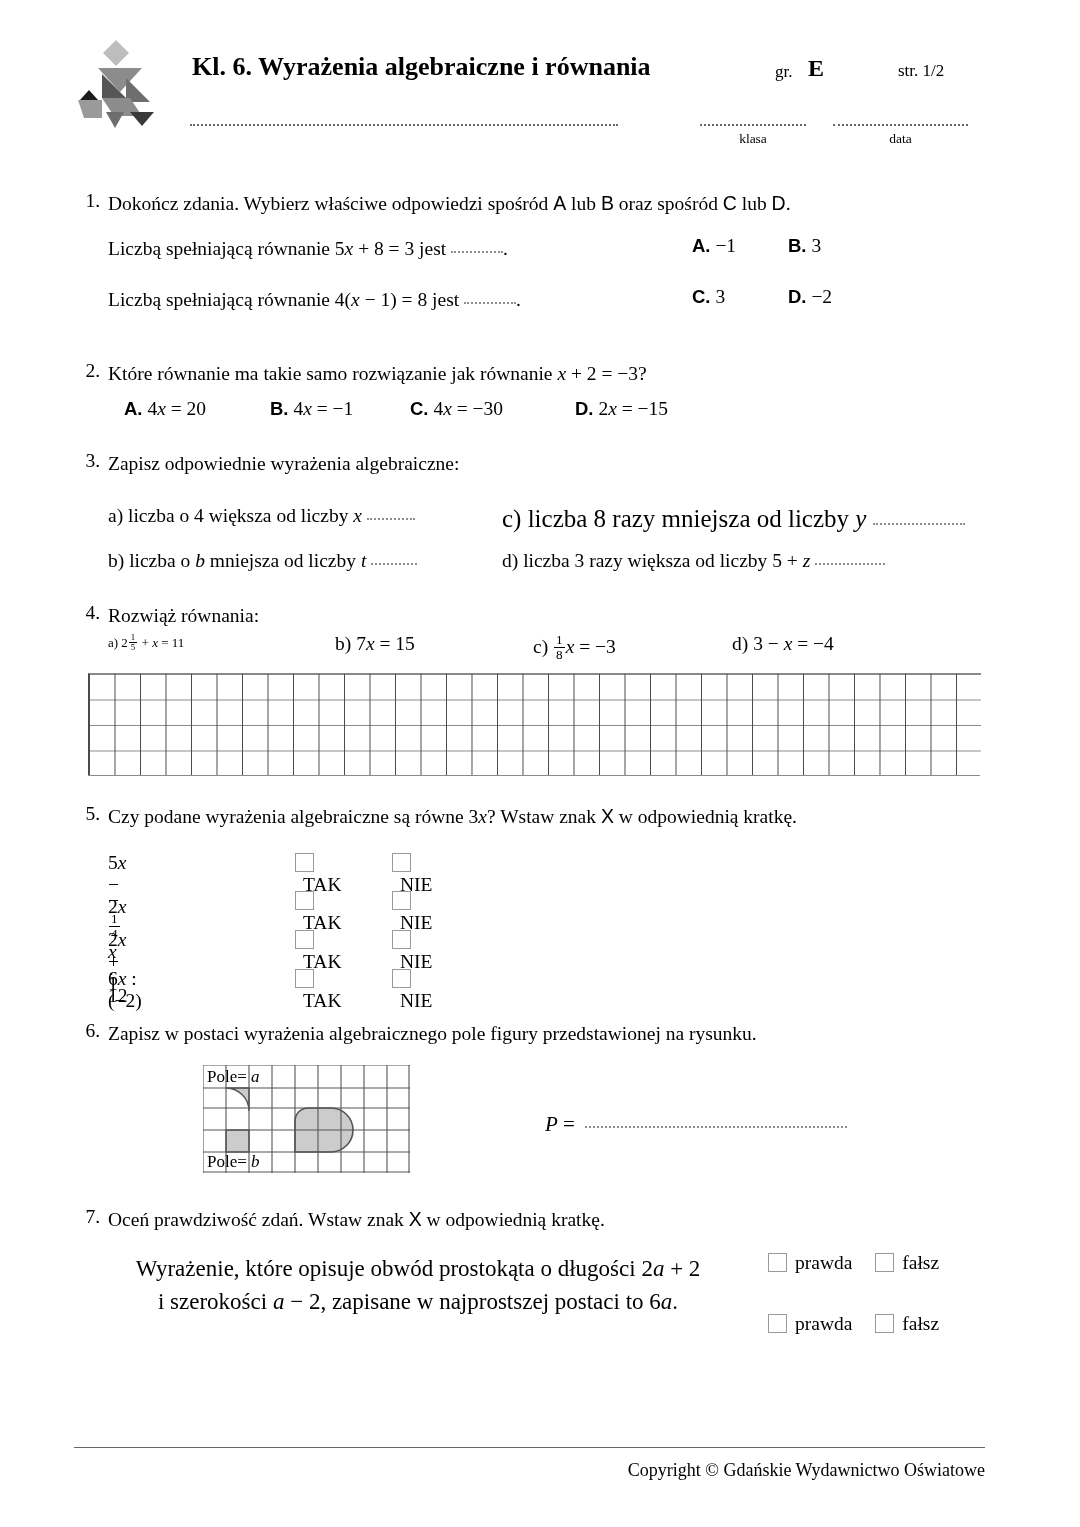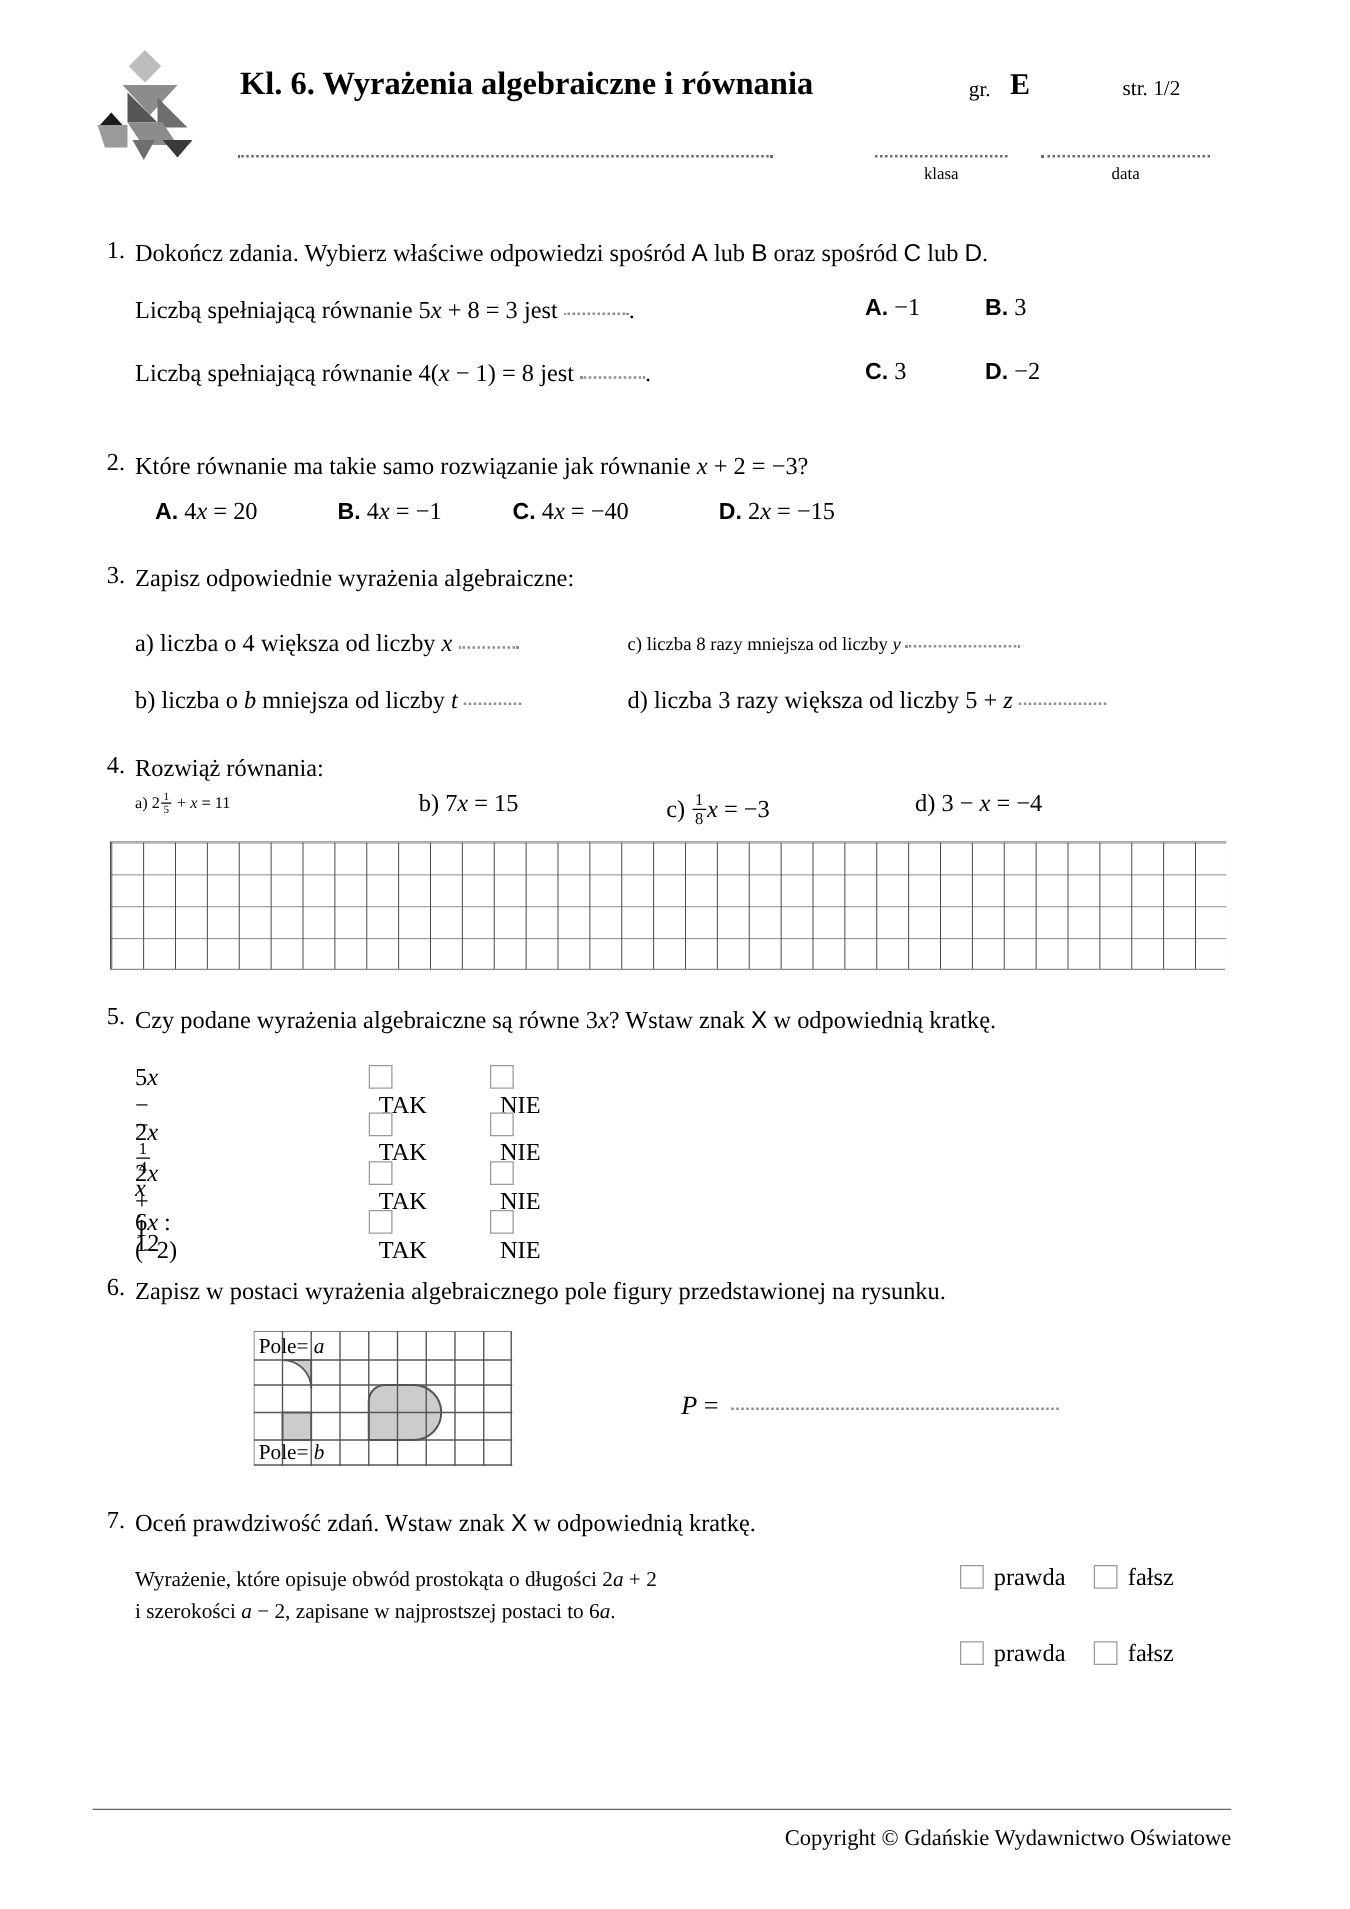--- a/index.html
+++ b/index.html
@@ -178,21 +178,21 @@
   
   .fig6 {
     position: absolute;
     left: 203px;
     top: 1065px;
     width: 174px;
     height: 108px;
   }
 
   
-  .q7text { position: absolute; left: 108px; font-size: 17px; line-height: 1.45; }
+  .q7text { position: absolute; left: 108px; font-size: 23px; line-height: 1.45; text-align: center; }
   .q7boxes { position: absolute; font-size: 19.5px; white-space: nowrap; }
 
   
   .footrule {
     position: absolute;
     left: 74px;
     top: 1447px;
     width: 911px;
     height: 0;
     border-top: 1.6px solid #666;
@@ -288,41 +288,41 @@
     <div style="position:absolute; left:124px; top:38px; font-size:19.5px;">
       <span class="opt">A.</span>
       <span>4</span><i class="v">x</i><span> = 20</span>
     </div>
     <div style="position:absolute; left:270px; top:38px; font-size:19.5px;">
       <span class="opt">B.</span>
       <span>4</span><i class="v">x</i><span> = −1</span>
     </div>
     <div style="position:absolute; left:410px; top:38px; font-size:19.5px;">
       <span class="opt">C.</span>
-      <span>4</span><i class="v">x</i><span> = −40</span>
+      <span>4</span><i class="v">x</i><span> = −30</span>
     </div>
     <div style="position:absolute; left:575px; top:38px; font-size:19.5px;">
       <span class="opt">D.</span>
       <span>2</span><i class="v">x</i><span> = −15</span>
     </div>
   </div>
 
   <div class="ex" style="top:450px;">
     <div class="ex-num" style="left:72px; top:0;">3.</div>
     <div class="ex-body" style="top:0;">Zapisz odpowiednie wyrażenia algebraiczne:</div>
 
     <div style="position:absolute; left:108px; top:55px; font-size:19.5px;">
       <span>a)</span><span> liczba o 4 większa od liczby </span><i class="v">x</i>
       <span class="blank" style="width:48px;"></span>
     </div>
     <div style="position:absolute; left:108px; top:100px; font-size:19.5px;">
       <span>b)</span><span> liczba o </span><i class="v">b</i><span> mniejsza od liczby </span><i class="v">t</i>
       <span class="blank" style="width:46px;"></span>
     </div>
-    <div style="position:absolute; left:502px; top:55px; font-size:15px;">
+    <div style="position:absolute; left:502px; top:55px; font-size:25px;">
       <span>c)</span><span> liczba 8 razy mniejsza od liczby </span><i class="v">y</i>
       <span class="blank" style="width:92px;"></span>
     </div>
     <div style="position:absolute; left:502px; top:100px; font-size:19.5px;">
       <span>d)</span><span> liczba 3 razy większa od liczby 5 + </span><i class="v">z</i>
       <span class="blank" style="width:70px;"></span>
     </div>
   </div>
 
   <div class="ex" style="top:602px;">

